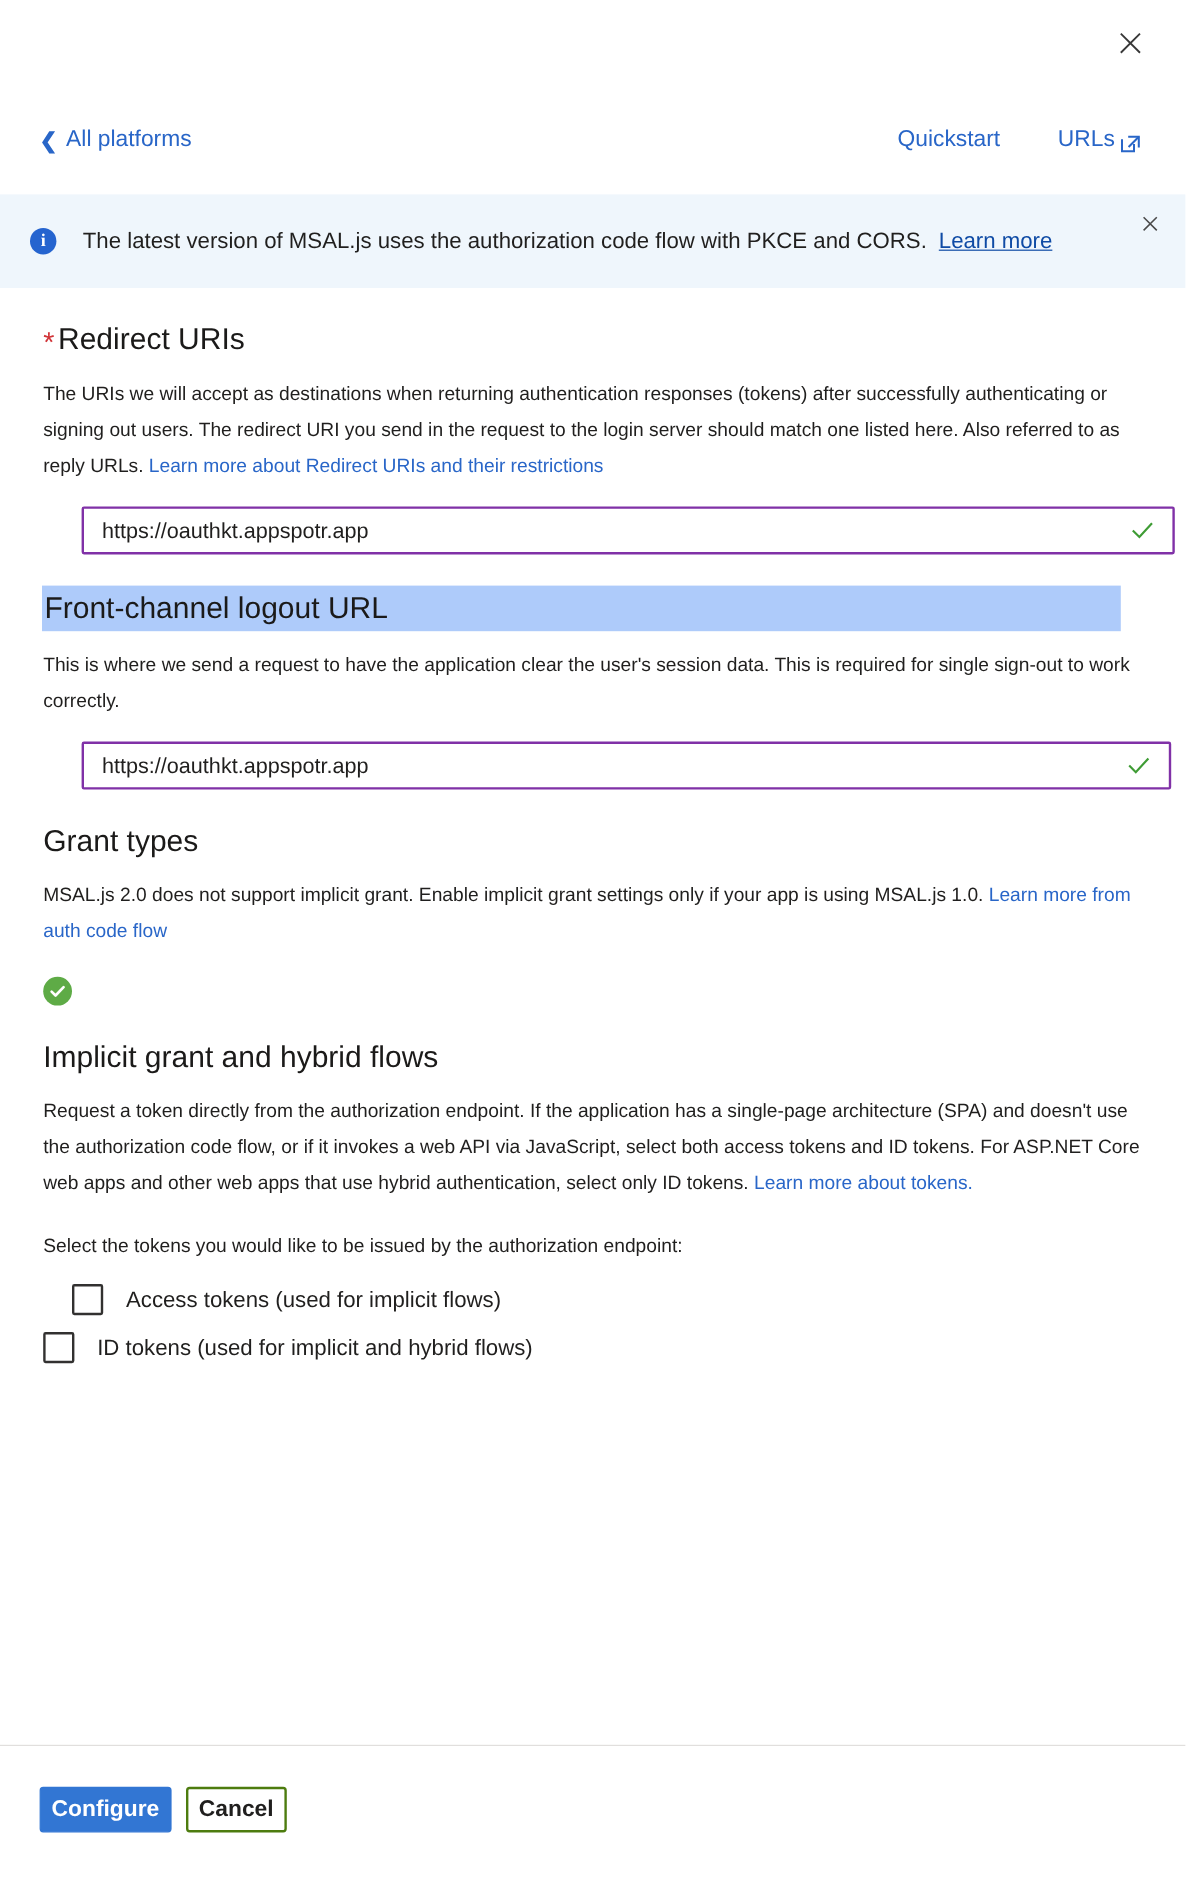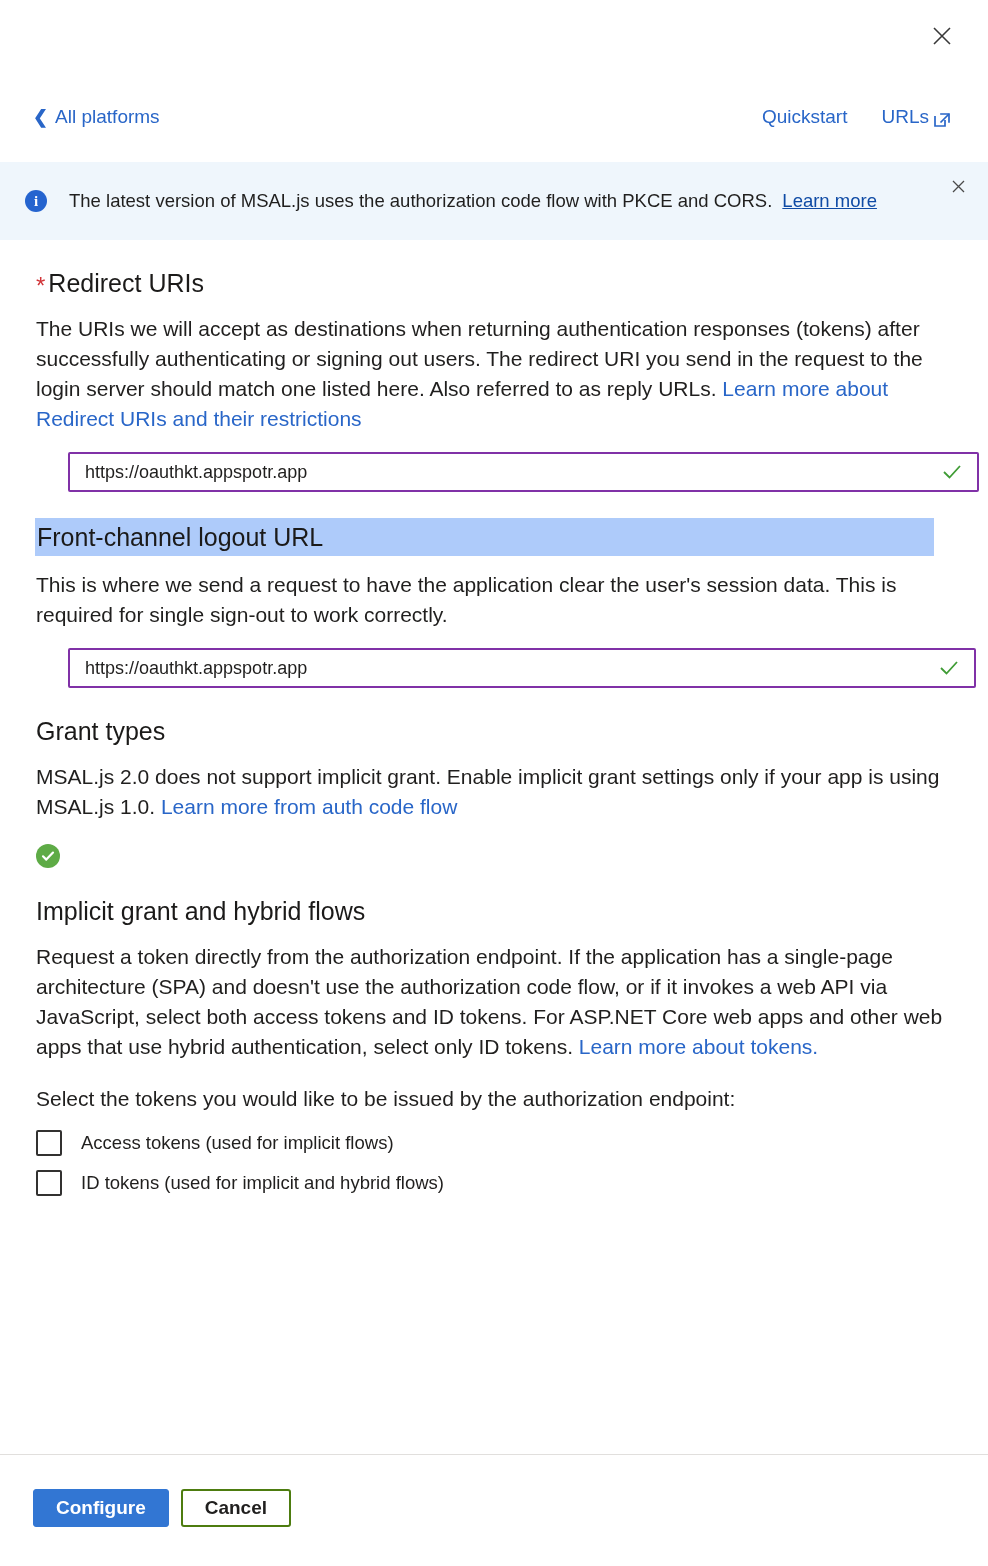--- a/index.html
+++ b/index.html
@@ -70,21 +70,21 @@
     line-height: 1;
     position: relative;
     top: 0px;
   }
   .cmd-right {
     position: absolute;
     right: 36px;
     top: 0;
     display: flex;
     align-items: center;
-    gap: 34px;
+    gap: 48px;
   }
   .cmd-link {
     font-size: 19px;
     color: #2966c8;
     cursor: pointer;
     display: flex;
     align-items: center;
     line-height: 26px;
   }
   .ext-icon {
@@ -166,21 +166,21 @@
     align-items: baseline;
   }
   h2.section-heading.highlighted {
     background: #aecbfa;
     width: 899px;
     box-sizing: border-box;
     padding: 2px 0 2px 2px;
     margin-left: -1px;
   }
   p.body-text {
-    font-size: 21px;
+    font-size: 16px;
     line-height: 30px;
     color: #201f1e;
     margin: 14px 0 0 0;
     max-width: 915px;
   }
   a.inline-link {
     color: #2966c8;
     text-decoration: none;
     cursor: pointer;
   }
@@ -278,21 +278,21 @@
     gap: 12px;
     padding: 34px 0 0 33px;
   }
   .btn {
     font-family: "Liberation Sans", sans-serif;
     font-size: 19px;
     font-weight: 700;
     height: 38px;
     border-radius: 3px;
     cursor: pointer;
-    padding: 0 22px;
+    padding: 0 9px;
     box-sizing: border-box;
     line-height: 34px;
   }
   .btn-primary {
     background: #3276d3;
     color: #ffffff;
     border: 1px solid #3276d3;
   }
   .btn-secondary {
     background: #ffffff;
@@ -392,21 +392,21 @@
   </div>
 
   <h2 class="section-heading">
     <span>Implicit grant and hybrid flows</span>
   </h2>
   <p class="body-text">
     <span>Request a token directly from the authorization endpoint. If the application has a single-page architecture (SPA) and doesn't use the authorization code flow, or if it invokes a web API via JavaScript, select both access tokens and ID tokens. For ASP.NET Core web apps and other web apps that use hybrid authentication, select only ID tokens. </span><a class="inline-link">Learn more about tokens.</a>
   </p>
   <p class="body-text" style="margin-top:22px;">Select the tokens you would like to be issued by the authorization endpoint:</p>
 
-  <div class="checkbox-row" style="margin-top:16px;">
+  <div class="checkbox-row" style="margin-top:16px;margin-left:24px;">
     <span class="checkbox-box"></span>
     <span class="checkbox-label">Access tokens (used for implicit flows)</span>
   </div>
   <div class="checkbox-row">
     <span class="checkbox-box"></span>
     <span class="checkbox-label">ID tokens (used for implicit and hybrid flows)</span>
   </div>
 
   <div class="spacer-block"></div>
 </div>

